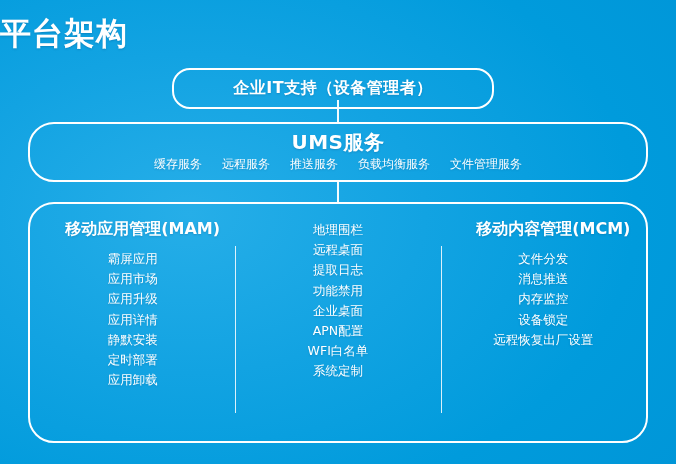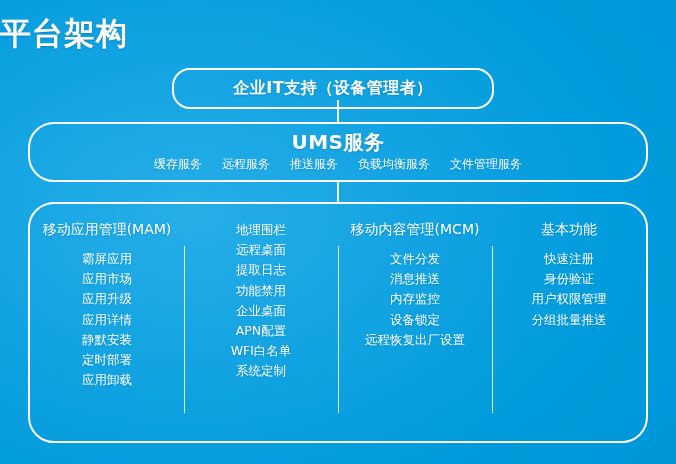--- a/index.html
+++ b/index.html
@@ -137,26 +137,27 @@
   .module-col + .module-col::before {
     content: "";
     position: absolute;
     left: 0;
     top: 42px;
     bottom: 28px;
     width: 1px;
     background: rgba(255,255,255,0.85);
   }
   .module-title {
-    font-size: 14px;
-    font-weight: normal;
+    font-size: 16px;
+    font-weight: bold;
     line-height: 18px;
     white-space: nowrap;
     text-shadow: 0 1px 2px rgba(0,60,110,0.22);
     margin-bottom: 11px;
+    margin-left: 20px;
   }
   .module-item {
     font-size: 12.5px;
     line-height: 20.2px;
     white-space: nowrap;
     text-shadow: 0 1px 2px rgba(0,60,110,0.20);
   }
 </style>
 </head>
 <body>
@@ -210,24 +211,17 @@
 
       <div class="module-col">
         <div class="module-title">移动内容管理(MCM)</div>
         <div class="module-item">文件分发</div>
         <div class="module-item">消息推送</div>
         <div class="module-item">内存监控</div>
         <div class="module-item">设备锁定</div>
         <div class="module-item">远程恢复出厂设置</div>
       </div>
 
-      <div class="module-col">
-        <div class="module-title">基本功能</div>
-        <div class="module-item">快速注册</div>
-        <div class="module-item">身份验证</div>
-        <div class="module-item">用户权限管理</div>
-        <div class="module-item">分组批量推送</div>
-      </div>
 
     </div>
   </div>
 
 </div>
 
 </body></html>

